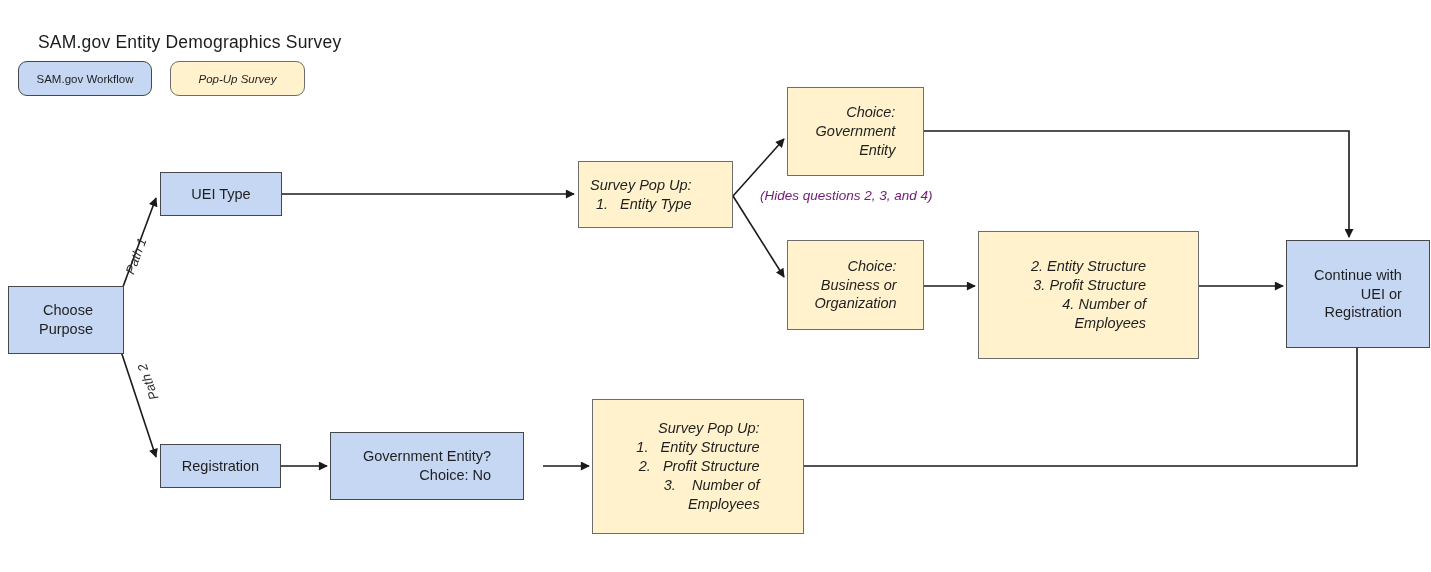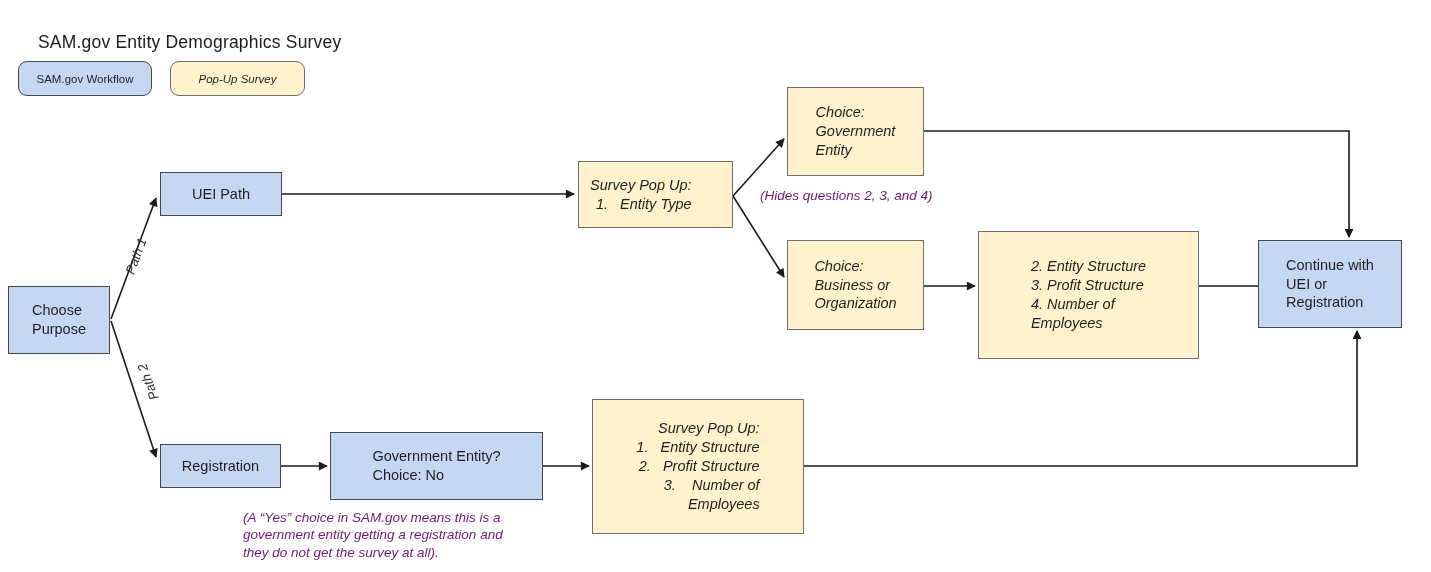--- a/index.html
+++ b/index.html
@@ -10,21 +10,21 @@
   .page-title{
     position:absolute;left:38px;top:32px;font-size:17.5px;color:#1c1c1c;
     letter-spacing:0.2px;white-space:nowrap;
   }
   .legend-box{
     position:absolute;box-sizing:border-box;display:flex;align-items:center;justify-content:center;
     font-size:11.5px;color:#1f1f1f;white-space:nowrap;border-radius:9px;
   }
   .node{
     position:absolute;box-sizing:border-box;display:flex;align-items:center;justify-content:center;
-    font-size:14.5px;line-height:1.3;text-align:left;white-space:pre-line;color:#1f1f1f;
+    font-size:14.5px;line-height:1.3;text-align:right;white-space:pre-line;color:#1f1f1f;
   }
   .workflow{background:#c5d7f2;border:1.5px solid #45484d;}
   .survey{background:#fff2cc;border:1.5px solid #6d6d6d;font-style:italic;}
   .pre{white-space:pre;text-align:right;}
   .pad-left{justify-content:flex-start;padding-left:11px;}
   .path-label{
     position:absolute;font-style:italic;font-size:13px;color:#2a2a2a;white-space:nowrap;
   }
   .annotation{
     position:absolute;font-style:italic;font-size:13.5px;line-height:1.28;color:#701a75;
@@ -59,27 +59,27 @@
       <line x1="1199" y1="286" x2="1283" y2="286" marker-end="url(#arrow)"></line>
       <line x1="281" y1="466" x2="327" y2="466" marker-end="url(#arrow)"></line>
       <line x1="543" y1="466" x2="589" y2="466" marker-end="url(#arrow)"></line>
       <polyline points="804,466 1357,466 1357,331" marker-end="url(#arrow)"></polyline>
     </g>
   </svg>
 
   <div class="path-label" style="left:136px;top:256px;transform:translate(-50%,-50%) rotate(-70deg)">Path 1</div>
   <div class="path-label" style="left:148px;top:382px;transform:translate(-50%,-50%) rotate(-110deg)">Path 2</div>
 
-  <div class="node workflow" style="left:8px;top:286px;width:102px;height:68px">Choose
+  <div class="node workflow" style="left:8px;top:286px;width:116px;height:68px">Choose
 Purpose</div>
-  <div class="node workflow" style="left:160px;top:172px;width:122px;height:44px">UEI Path</div>
+  <div class="node workflow" style="left:160px;top:172px;width:122px;height:44px">UEI Type</div>
   <div class="node workflow" style="left:160px;top:444px;width:121px;height:44px">Registration</div>
-  <div class="node workflow" style="left:330px;top:432px;width:213px;height:68px">Government Entity?
+  <div class="node workflow" style="left:330px;top:432px;width:194px;height:68px">Government Entity?
 Choice: No</div>
-  <div class="node workflow" style="left:1258px;top:240px;width:144px;height:88px">Continue with
+  <div class="node workflow" style="left:1286px;top:240px;width:144px;height:108px">Continue with
 UEI or
 Registration</div>
 
   <div class="node survey pre pad-left" style="left:578px;top:161px;width:155px;height:67px">Survey Pop Up:
 1.   Entity Type</div>
   <div class="node survey" style="left:787px;top:87px;width:137px;height:89px">Choice:
 Government
 Entity</div>
   <div class="node survey" style="left:787px;top:240px;width:137px;height:90px">Choice:
 Business or
@@ -88,17 +88,14 @@
 1.   Entity Structure
 2.   Profit Structure
 3.    Number of
         Employees</div>
   <div class="node survey" style="left:978px;top:231px;width:221px;height:128px">2. Entity Structure
 3. Profit Structure
 4. Number of
 Employees</div>
 
   <div class="annotation" style="left:760px;top:187px">(Hides questions 2, 3, and 4)</div>
-  <div class="annotation" style="left:243px;top:509px">(A “Yes” choice in SAM.gov means this is a
-government entity getting a registration and
-they do not get the survey at all).</div>
 
 </div>
 
 </body></html>

